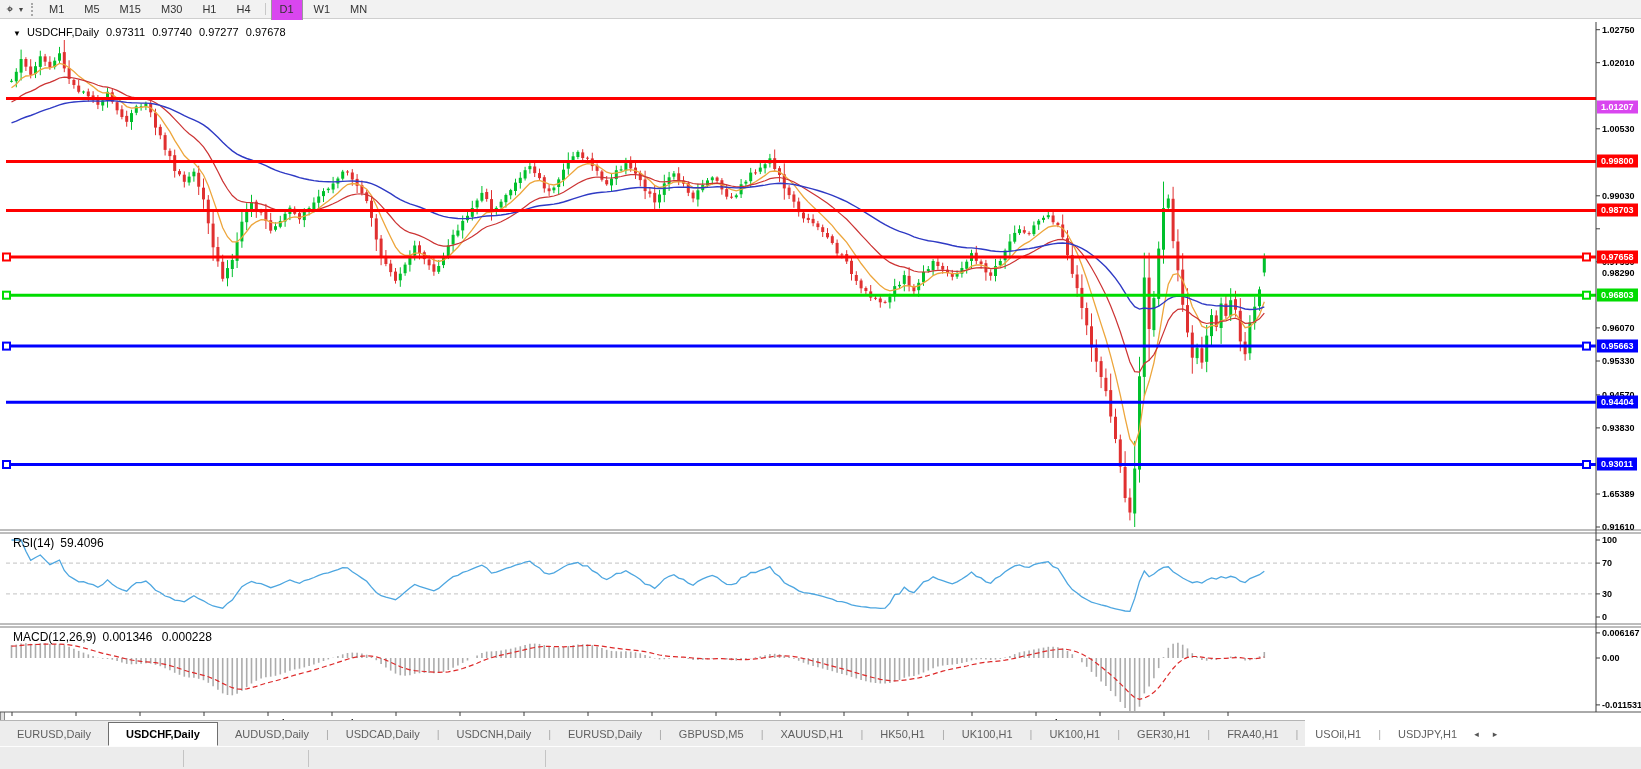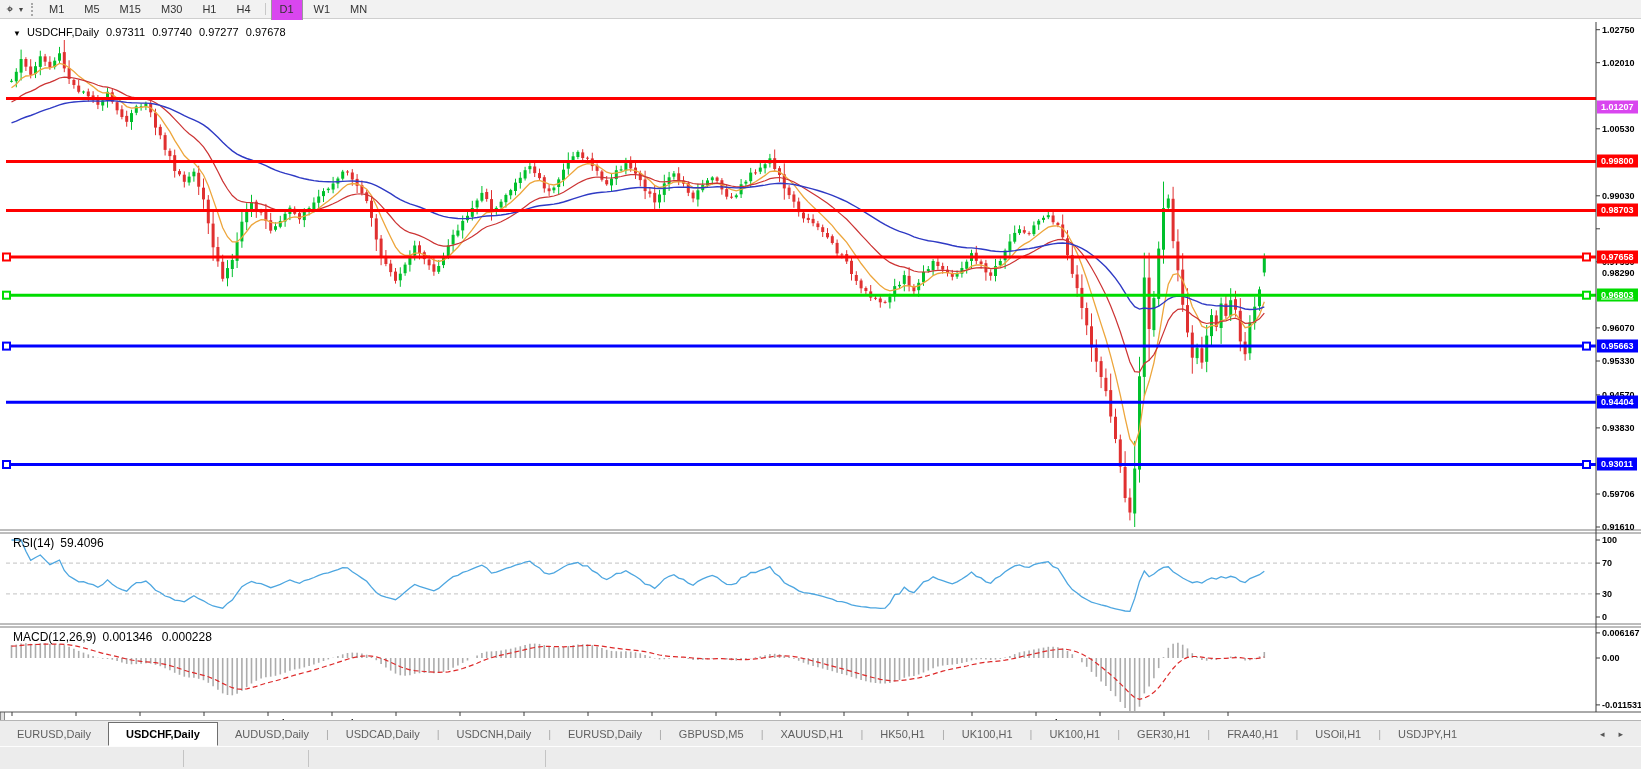--- a/index.html
+++ b/index.html
@@ -37,21 +37,21 @@
 
   .ytick { position:absolute; left:1602px; transform:translateY(-50%);
            font-size:9px; font-weight:bold; color:#000; white-space:nowrap; }
   .lvl-label { position:absolute; left:1597px; height:13px; line-height:13px;
                transform:translateY(-50%); padding:0 4px; font-size:9px; font-weight:bold;
                color:#fff; white-space:nowrap; }
 
   .xdate { position:absolute; top:698px; font-size:9px; font-weight:bold; color:#000; white-space:nowrap; }
 
   
-  #tabbar { position:absolute; left:0; top:720px; width:1641px; height:26px;
+  #tabbar { position:absolute; left:0; top:720px; width:1305px; height:26px;
             background:#ededed; border-top:1px solid #b5b5b5;
             display:flex; align-items:stretch; font-size:11px; }
   .tab { display:flex; align-items:center; padding:0 17px; color:#5f5f5f; cursor:default; position:relative; }
   .tab-sep { display:flex; align-items:center; color:#aaa; font-size:11px; }
   .tab.active { background:#fff; color:#000; font-weight:bold;
                 border:1px solid #6e6e6e; border-bottom:1px solid #fff; margin-top:1px; }
   #tab-arrows { margin-left:auto; display:flex; align-items:center; gap:14px;
                 padding-right:18px; color:#555; font-size:9px; }
 
   
@@ -955,21 +955,21 @@
         <div class="ytick" style="top: 9.7px;">1.02750</div>
         <div class="ytick" style="top: 42.7357px;">1.02010</div>
         <div class="ytick" style="top: 108.807px;">1.00530</div>
         <div class="ytick" style="top: 175.771px;">0.99030</div>
         <div class="ytick" style="top: 210px; margin-top: 43px;">0.98290</div>
         <div class="ytick" style="top: 241.843px;">0.97550</div>
         <div class="ytick" style="top: 307.914px;">0.96070</div>
         <div class="ytick" style="top: 340.95px;">0.95330</div>
         <div class="ytick" style="top: 374.879px;">0.94570</div>
         <div class="ytick" style="top: 407.914px;">0.93830</div>
-        <div class="ytick" style="top: 473.986px;">0.59706</div>
+        <div class="ytick" style="top: 473.986px;">1.65389</div>
         <div class="ytick" style="top: 507.021px;">0.91610</div>
       </div>
     <div id="sub-labels">
         <div class="ytick" style="top: 520px; text-align: center;">100</div>
         <div class="ytick" style="top: 543.1px;">70</div>
         <div class="ytick" style="top: 573.9px;">30</div>
         <div class="ytick" style="top: 597px;">0</div>
         <div class="ytick" style="top: 612.931px;">0.006167</div>
         <div class="ytick" style="top: 638px;">0.00</div>
         <div class="ytick" style="top: 684.874px;">-0.011531</div>
@@ -994,21 +994,21 @@
         <div class="xdate" style="left: 1032px;">14 Feb 2020</div>
         <div class="xdate" style="left: 1096px;">4 Mar 2020</div>
         <div class="xdate" style="left: 1160px;">23 Mar 2020</div>
         <div class="xdate" style="left: 1224px;">10 Apr 2020</div>
       </div>
     <div id="lvl-labels">
         <div class="lvl-label" style="top: 87px; background: #d946ef;">1.01207</div>
         <div class="lvl-label" style="top: 141.396px; background: rgb(255, 0, 0);">0.99800</div>
         <div class="lvl-label" style="top: 190.37px; background: rgb(255, 0, 0);">0.98703</div>
         <div class="lvl-label" style="top: 237.021px; background: rgb(255, 0, 0);">0.97658</div>
-        <div class="lvl-label" style="top: 275.191px; background: rgb(0, 220, 0); text-decoration: underline;">0.96803</div>
+        <div class="lvl-label" style="top: 275.191px; background: rgb(0, 220, 0);">0.96803</div>
         <div class="lvl-label" style="top: 326.084px; background: rgb(0, 0, 255);">0.95663</div>
         <div class="lvl-label" style="top: 382.289px; background: rgb(0, 0, 255);">0.94404</div>
         <div class="lvl-label" style="top: 444.477px; background: rgb(0, 0, 255);">0.93011</div>
       </div>
   </div>
 
   <div id="tabbar">
       <div class="tab">EURUSD,Daily</div>
       <div class="tab active">USDCHF,Daily</div>
       <div class="tab">AUDUSD,Daily</div>

